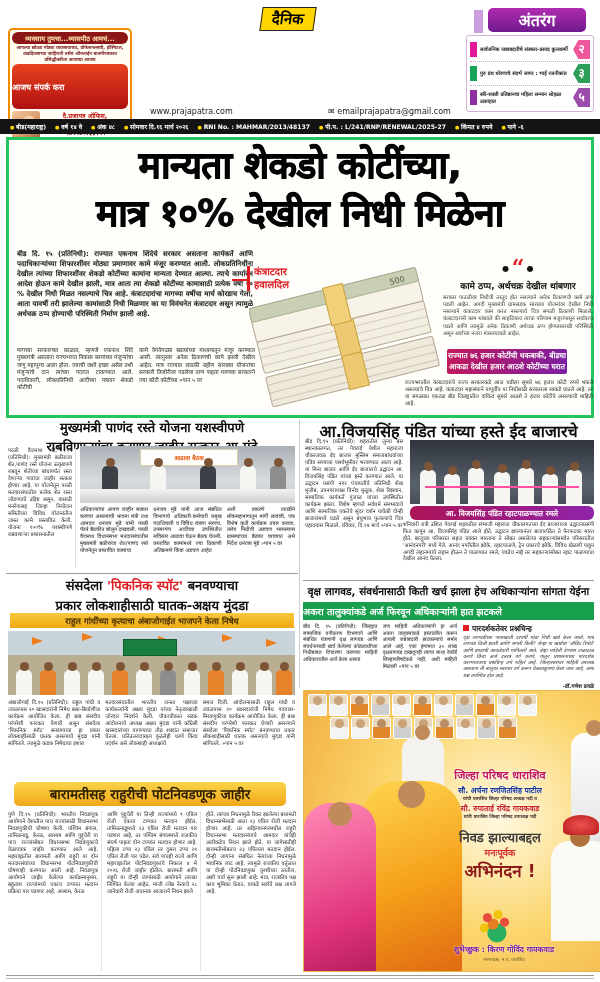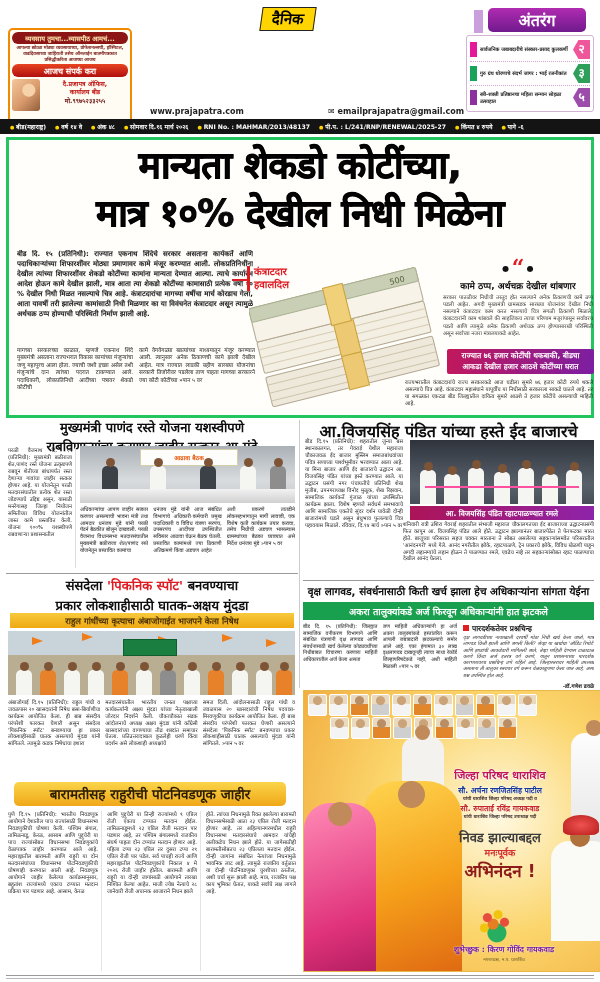--- a/index.html
+++ b/index.html
@@ -8,33 +8,33 @@
   .abs{position:absolute;}
   .just{text-align:justify;overflow:hidden;}
 
   
   .left-ad{left:8px;top:28px;width:124px;height:96px;border:2px solid #f08a00;border-radius:5px;
            background:#fffdf3;box-sizing:border-box;padding:2px;}
   .la-title{background:#8c1616;color:#ffe9b0;font-size:6.6px;font-weight:bold;text-align:center;
             border-radius:6px;padding:1.5px 0;}
   .la-body{font-size:4.7px;color:#7a1d1d;font-weight:bold;text-align:center;line-height:1.25;margin-top:1px;}
   .la-cta{background:linear-gradient(#e8431f,#b01010);color:#fff;font-weight:bold;font-size:8px;
-          text-align:center;border-radius:6px;margin-top:1.5px;padding:1px 0;}
+          text-align:left;border-radius:6px;margin-top:1.5px;padding:17px 0;}
   .la-bottom{display:flex;margin-top:1.5px;gap:2px;}
   .la-photo{width:28px;height:32px;flex:none;border-radius:3px;
             background:radial-gradient(circle at 60% 35%,#f6d2ab 0 6px,transparent 7px),
                        linear-gradient(135deg,#f3c79c,#d99a6b 55%,#8f5e3c);}
   .la-office{flex:1;text-align:center;color:#c01313;font-weight:bold;font-size:6.3px;line-height:1.35;padding-top:1px;}
   .la-phone{color:#6d1414;}
 
   .dainik{left:261px;top:7px;background:#ffd400;color:#000;font-weight:bold;font-size:15px;
           padding:0 10px 2px;transform:skewX(-8deg);border:1px solid #222;}
   .brand{left:140px;top:18px;width:320px;text-align:center;font-size:64px;font-weight:bold;
          color:#e01b22;line-height:1.15;letter-spacing:1px;-webkit-text-stroke:1.2px #e01b22;}
-  .site{top:107px;font-size:8px;font-weight:bold;color:#222;}
+  .site{top:107px;font-size:8px;font-weight:normal;color:#222;}
 
   .antarang{left:466px;top:8px;width:128px;}
   .at-bar{position:absolute;left:8px;top:2px;width:9px;height:23px;background:#c9a0dd;}
   .at-head{margin-left:22px;width:98px;background:linear-gradient(#b02cb0,#701a8e);color:#fff;
            font-weight:bold;font-size:16px;text-align:center;border-radius:5px;padding:1px 0;}
   .at-box{border:1px solid #d3b3d3;border-radius:3px;margin-top:3px;background:#fff;padding:2px 3px;}
   .at-item{display:flex;align-items:center;gap:3px;padding:2px 0;border-bottom:1px dotted #cfa8cf;}
   .at-item:last-child{border-bottom:none;}
   .at-sq{width:7px;height:15px;flex:none;}
   .at-item:nth-child(1) .at-sq{background:#e5189a;}
@@ -61,21 +61,21 @@
   .lc{flex:1;font-size:5.6px;color:#222;line-height:1.32;height:62px;}
   .side-label{left:238px;top:126px;width:46px;color:#e01b22;font-weight:bold;font-size:10px;line-height:1.25;
               border-left:3px solid #e01b22;padding-left:4px;z-index:3;}
   .side-label::before{content:"";position:absolute;left:-18px;top:13px;width:15px;height:2px;background:#e01b22;}
   .money-wrap{left:240px;top:120px;width:192px;height:152px;z-index:1;}
   .quote{left:434px;top:116px;width:150px;text-align:center;}
   .q-dots{font-size:8px;color:#111;line-height:1;}
   .q-mark{font-family:"DejaVu Serif","Liberation Serif",serif;font-size:22px;color:#e01b22;font-weight:bold;vertical-align:-4px;}
   .q-title{font-size:9px;font-weight:bold;color:#111;margin-top:1px;}
   .q-body{font-size:5.3px;color:#333;line-height:1.35;margin-top:2px;height:56px;}
-  .purple-box{left:438px;top:209px;width:147px;background:linear-gradient(100deg,#c2185b,#7b1fa2);color:#fff;
+  .purple-box{left:438px;top:209px;width:120px;background:linear-gradient(100deg,#c2185b,#7b1fa2);color:#fff;
               font-weight:bold;font-size:7.4px;text-align:center;line-height:1.45;padding:2px 0;border-radius:2px;}
   .purple-note{left:396px;top:239px;width:188px;height:32px;font-size:5.3px;color:#222;line-height:1.3;}
 
   
   .story-h{text-align:center;font-weight:bold;color:#0d0d0d;}
   .cm-h{left:6px;top:419px;width:292px;font-size:13px;line-height:1.45;}
   .cm-col0{left:8px;top:447px;width:64px;height:121px;font-size:5.3px;line-height:1.33;color:#222;
            border-right:1px solid #ddd;padding-right:3px;}
   .cm-photo{left:80px;top:446px;width:215px;height:57px;overflow:hidden;
             background:linear-gradient(180deg,#a9b0b6 0%,#d9dcde 60%,#c4c7ca 100%);}
@@ -84,21 +84,21 @@
   .cm-table{position:absolute;left:0;bottom:0;width:100%;height:14px;background:linear-gradient(#f2f2f2,#cfcfcf);}
   .cm-cols{left:80px;top:506px;width:215px;display:flex;gap:5px;height:62px;}
   .cc{flex:1;font-size:5.2px;color:#222;line-height:1.3;height:62px;}
 
   .eid-h{left:303px;top:420px;width:291px;font-size:16px;}
   .eid-col{left:305px;top:438px;width:98px;height:134px;font-size:5.3px;line-height:1.33;color:#222;}
   .eid-photo{left:410px;top:440px;width:184px;height:64px;overflow:hidden;
              background:linear-gradient(180deg,#2f343c,#59616b 70%,#474e57);}
   .ribbon{position:absolute;left:8%;bottom:16px;width:84%;height:2.5px;background:#ff4fa0;}
   .eid-caption{left:410px;top:506px;width:184px;background:linear-gradient(90deg,#ad1457,#8e24aa);color:#fff;
-               font-weight:bold;font-size:7.4px;text-align:center;padding:2px 0;box-sizing:border-box;}
+               font-weight:bold;font-size:7.4px;text-align:center;padding:2px 0;box-sizing:border-box;border-radius:6px;}
   .eid-below{left:403px;top:521px;width:191px;height:50px;font-size:5.3px;line-height:1.3;color:#222;}
 
   .hrule{height:1px;background:#9a9a9a;}
   .vrule{width:1px;background:#ccc;}
 
   
   .picnic-h{left:6px;top:576px;width:292px;font-size:13px;line-height:1.5;}
   .red-inline{color:#e01b22;}
   .picnic-strip{left:10px;top:613px;width:284px;background:linear-gradient(#f7c93d,#efa912);color:#4a3000;
                 font-weight:bold;font-size:8.4px;text-align:center;padding:2px 0;}
@@ -106,21 +106,21 @@
                 background:linear-gradient(180deg,#c9d3da 0 38%,#b9ad92 38% 100%);}
   .gboard{position:absolute;left:40%;top:8px;width:52px;height:15px;background:#1b7e41;
           border:1px solid #0f5e2d;}
   .flag{position:absolute;width:0;height:0;border-left:11px solid #ef7d1a;
         border-top:4px solid transparent;border-bottom:4px solid transparent;}
   .picnic-cols{left:8px;top:699px;width:287px;display:flex;gap:5px;height:78px;}
   .pc{flex:1;font-size:5.3px;color:#222;line-height:1.3;height:78px;}
 
   .trees-h{left:303px;top:584px;width:291px;font-size:10.4px;}
   .trees-strip{left:303px;top:602px;width:291px;background:#18a04f;color:#fff;font-weight:bold;font-size:9.4px;
-               text-align:center;padding:2.5px 0;box-sizing:border-box;}
+               text-align:left;padding:2.5px 0;box-sizing:border-box;}
   .trees-cols{left:303px;top:623px;width:154px;display:flex;gap:5px;height:64px;}
   .tc{flex:1;font-size:5.1px;color:#222;line-height:1.3;height:64px;}
   .trees-sub{left:463px;top:623px;width:131px;}
   .ts-title{font-size:7.4px;font-weight:bold;color:#111;}
   .redsq{display:inline-block;width:6px;height:6px;background:#e02020;margin-right:3px;}
   .ts-body{font-size:4.9px;font-style:italic;color:#333;line-height:1.28;height:48px;margin-top:1px;}
   .ts-sign{font-size:5.4px;font-weight:bold;text-align:right;color:#222;}
 
   
   .bye-band{left:14px;top:782px;width:272px;background:linear-gradient(#fbd449,#f0a819);border-radius:5px;

